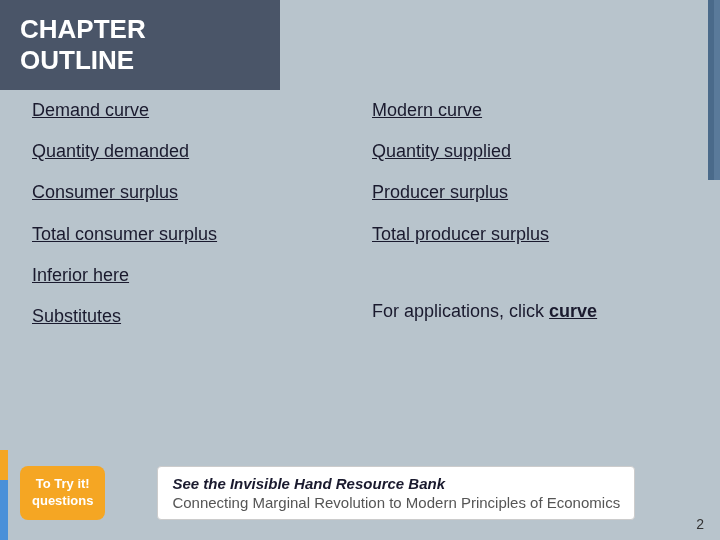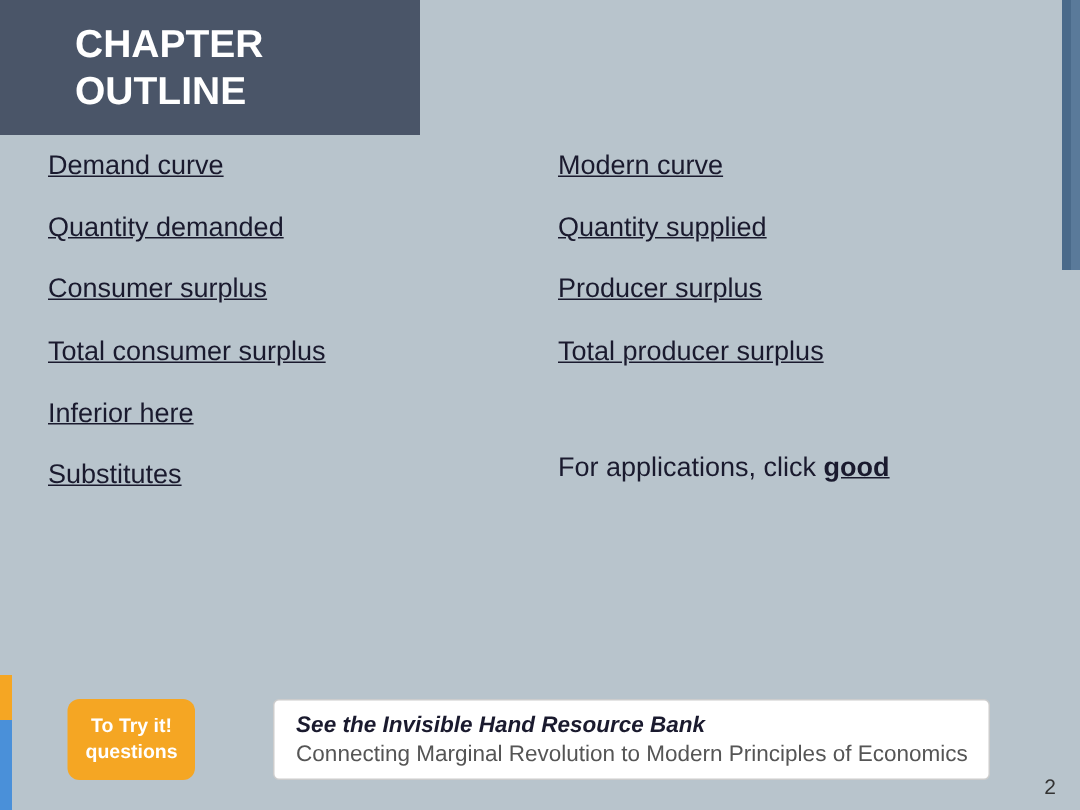--- a/index.html
+++ b/index.html
@@ -29,21 +29,20 @@
       position: absolute;
       top: 0;
       left: 0;
     }
 
     .header-title {
       color: #ffffff;
       font-size: 26px;
       font-weight: bold;
       line-height: 1.2;
-      margin-left: 30px;
     }
 
     
     .menu-grid {
       position: absolute;
       top: 90px;
       left: 20px;
       width: 680px;
       display: grid;
       grid-template-columns: 1fr 1fr;
@@ -92,21 +91,20 @@
       background: #f5a623;
       color: #ffffff;
       font-size: 13px;
       font-weight: bold;
       padding: 10px 12px;
       border-radius: 8px;
       text-align: center;
       cursor: pointer;
       min-width: 80px;
       line-height: 1.3;
-      margin-left: 25px;
     }
 
     .invisible-hand-banner {
       background: #ffffff;
       border: 1px solid #ccc;
       padding: 8px 14px;
       border-radius: 4px;
       cursor: pointer;
       margin-left: 37px;
     }
@@ -195,21 +193,21 @@
     </div>
 
     <div>
       <div class="menu-item">Modern curve</div>
       <div class="menu-item">Quantity supplied</div>
       <div class="menu-item">Producer surplus</div>
       <div class="menu-item">Total producer surplus</div>
       <div style="padding: 8px 12px; height: 38px;"></div>
 
       <div class="applications-text" style="position:relative; top:0; left:0; padding: 8px 12px;">
-        <span>For applications, click </span><span class="here-link">good</span>
+        <span>For applications, click </span><span class="here-link">curve</span>
       </div>
     </div>
   </div>
 
   <div class="bottom-section">
     <div class="try-it-btn">
       <div>To Try it!</div>
       <div>questions</div>
     </div>
     <div class="invisible-hand-banner">

